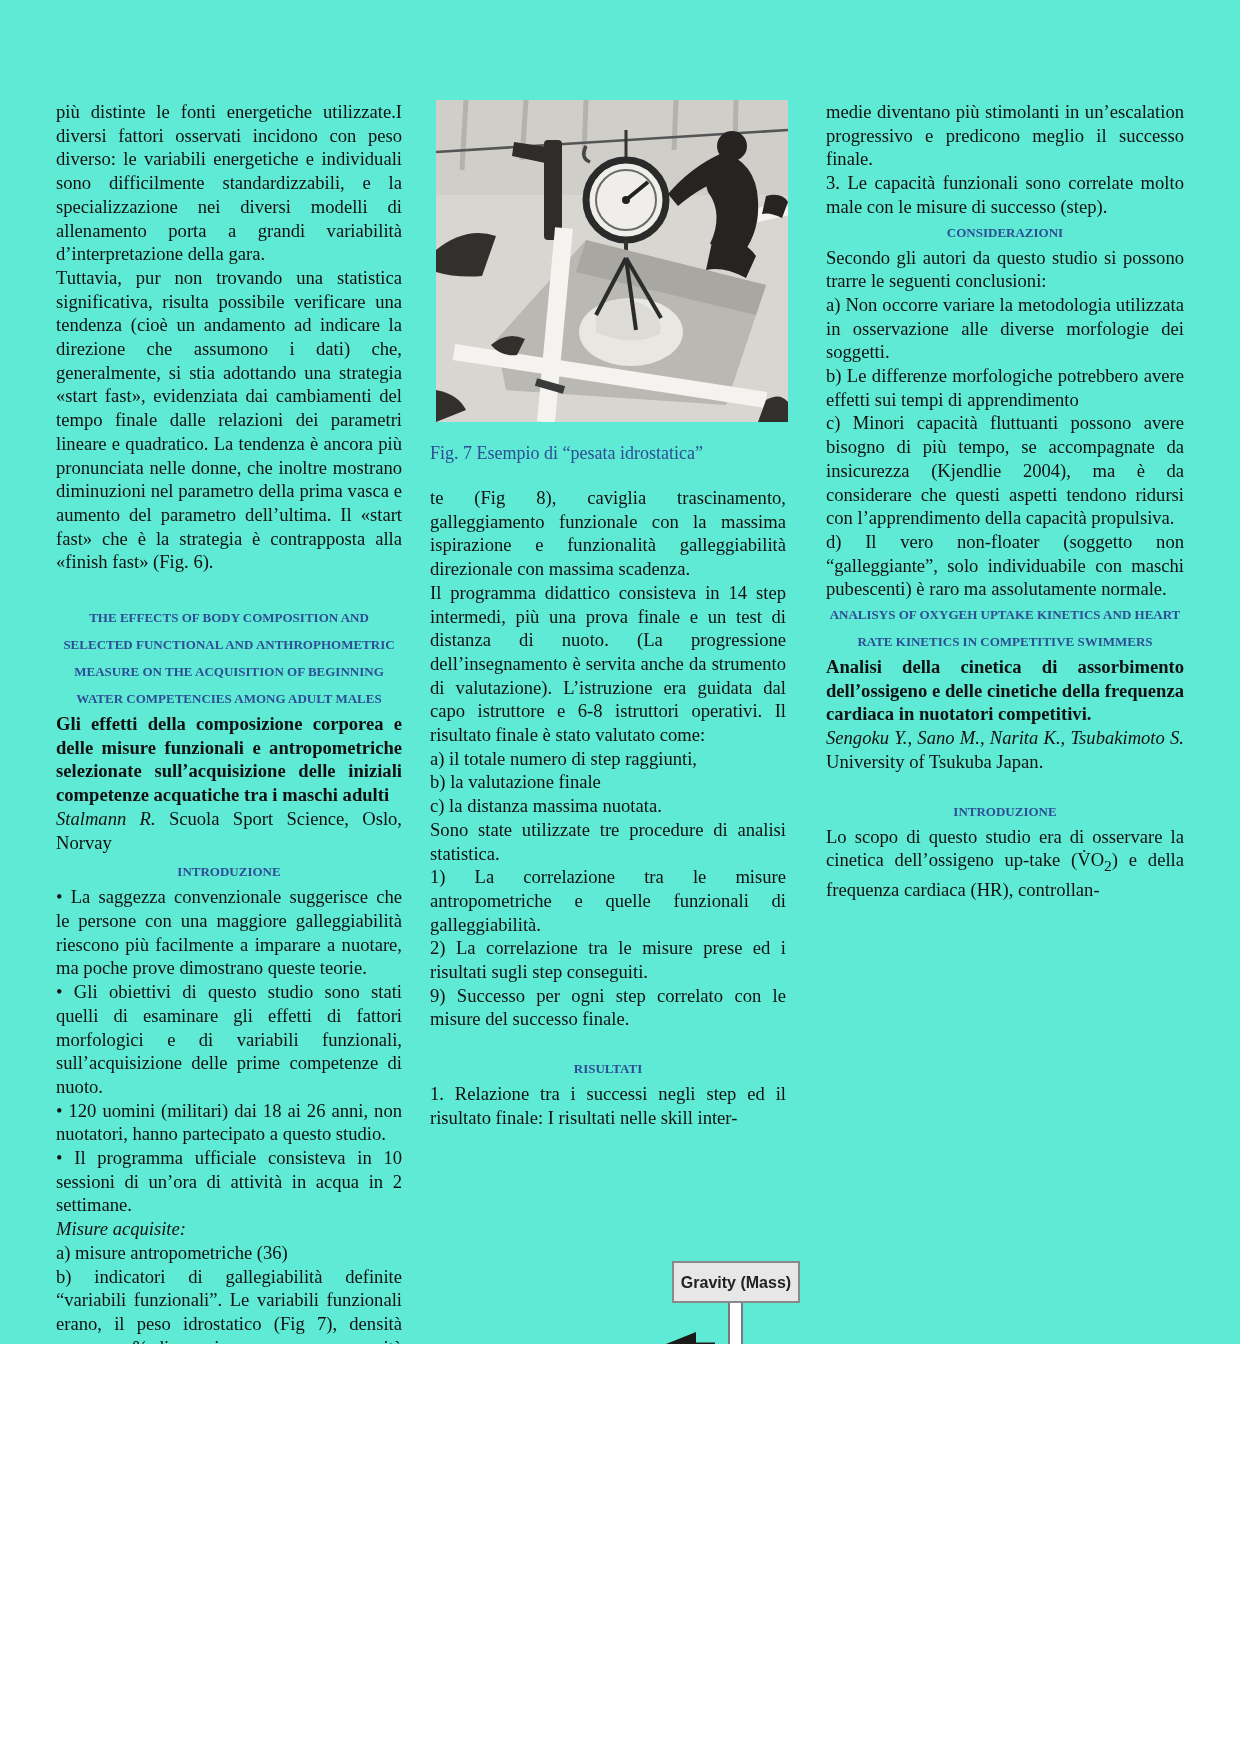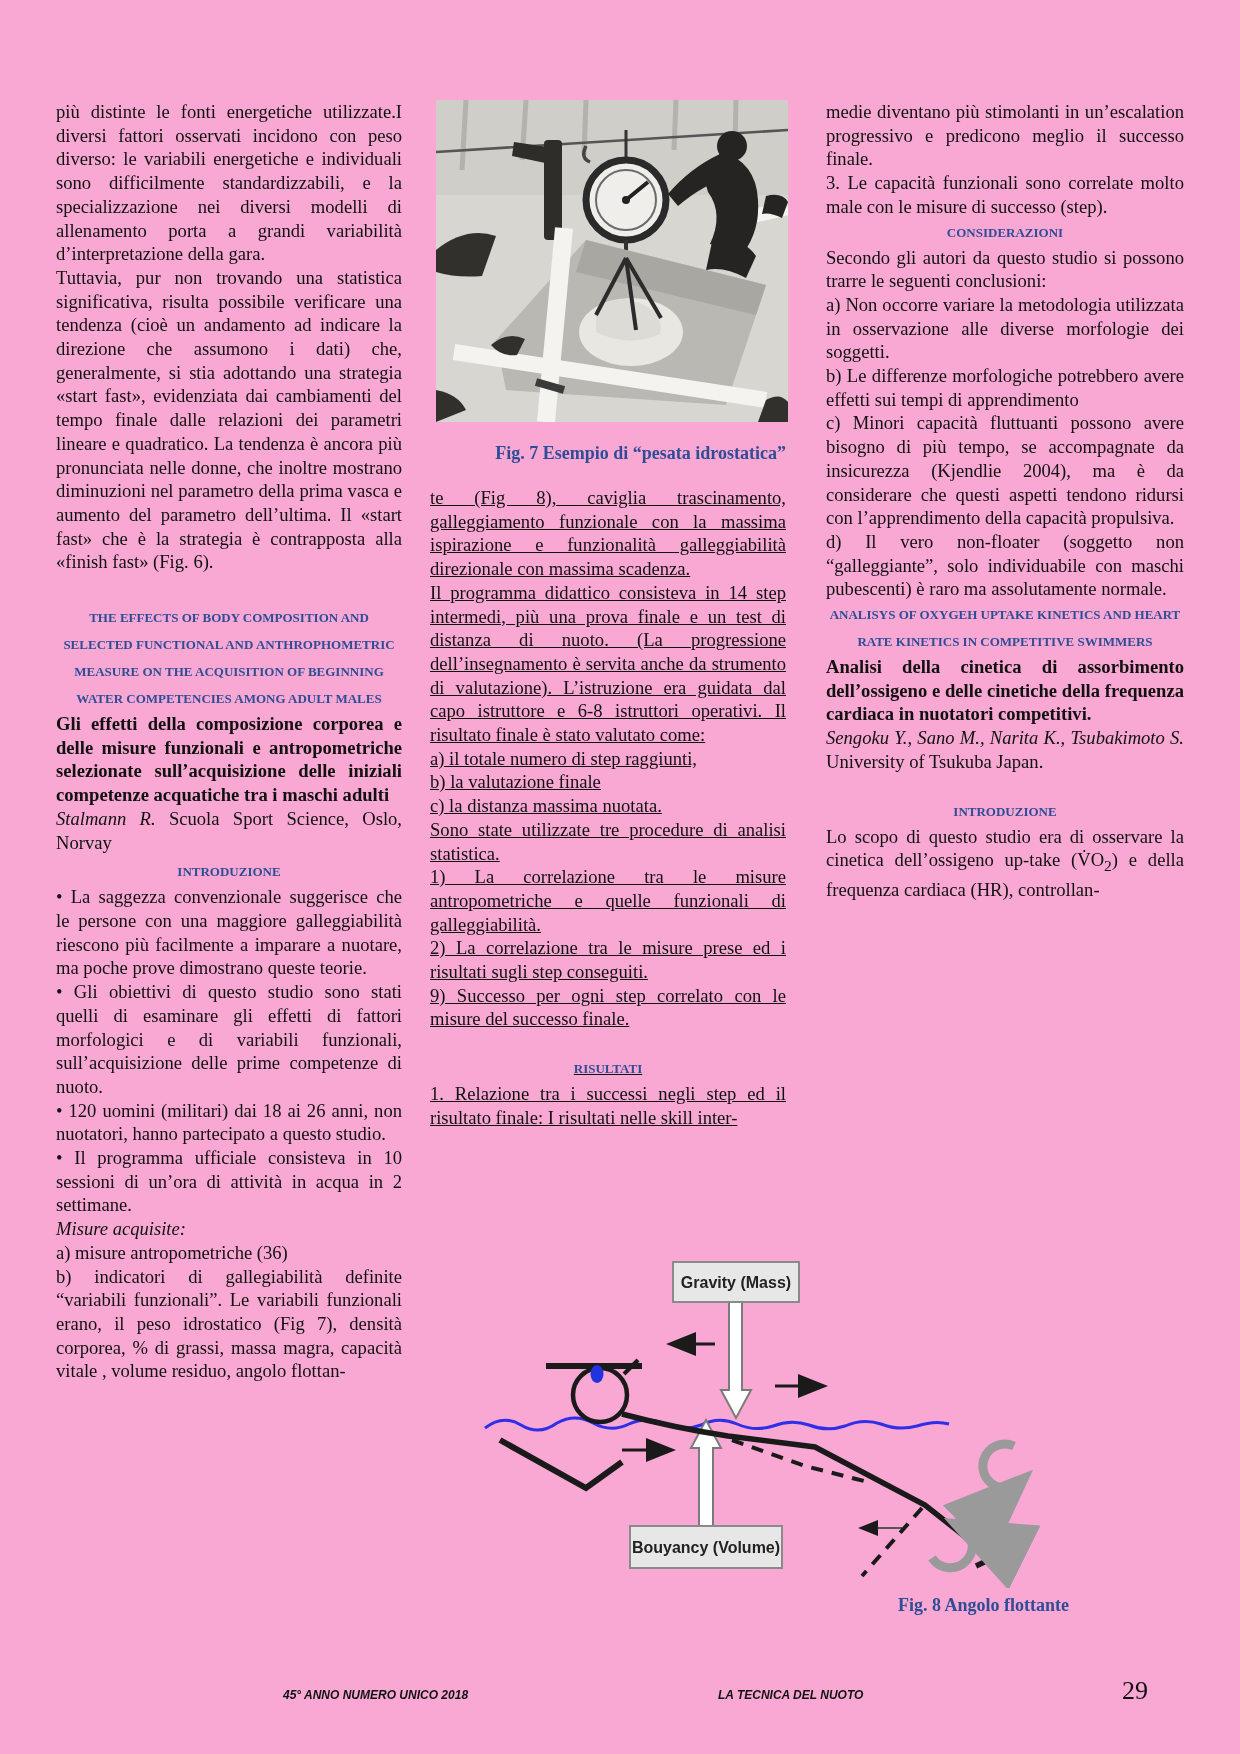--- a/index.html
+++ b/index.html
@@ -1,40 +1,40 @@
 <!DOCTYPE html>
 <html><head>
 <meta charset="utf-8">
 <style>
   html,body{margin:0;padding:0;background:#ffffff;}
   #page{
-    position:relative;width:1240px;height:1754px;background:#f9a8d4;
+    position:relative;width:1240px;height:1344px;background:#5eead4;
     font-family:"Liberation Serif","DejaVu Serif",serif;color:#111;
     overflow:hidden;
   }
   .col{position:absolute;top:100px;font-size:18.6px;line-height:23.7px;text-align:justify;}
   #col-left{left:56px;width:346px;}
   #col-mid{left:430px;width:356px;}
   #col-right{left:826px;width:358px;}
   .para{margin:0 0 0 0;}
   .blue-head{
     color:#2e4d96;font-weight:bold;text-align:center;
     line-height:27px;font-size:13px;margin:0;
   }
   .gap-lg{margin-top:30px;}
   .gap-md{margin-top:24px;}
   .gap-sm{margin-top:4px;}
   .bold{font-weight:bold;}
   .italic{font-style:italic;}
   .caption{
-    color:#2e4d96;font-weight:bold;text-align:right;font-size:18px;line-height:22px;
+    color:#2e4d96;font-weight:normal;text-align:left;font-size:18px;line-height:22px;
   }
   #fig7-wrap{width:352px;height:322px;margin-left:6px;background:#d9d8d3;}
   #fig7-caption{margin-top:20px;}
-  #mid-text{margin-top:22px;text-decoration:underline;}
+  #mid-text{margin-top:22px;}
   #fig8-wrap{position:absolute;left:470px;top:1228px;width:575px;height:360px;}
   #fig8-caption{position:absolute;left:494px;top:1594px;width:575px;}
   .footer{
     position:absolute;top:1688px;font-family:"Liberation Sans","DejaVu Sans",sans-serif;
     font-weight:bold;font-style:italic;font-size:12px;color:#111;
   }
   #footer-left{left:283px;}
   #footer-center{left:718px;}
   #page-number{
     position:absolute;top:1676px;left:1122px;font-size:26px;

